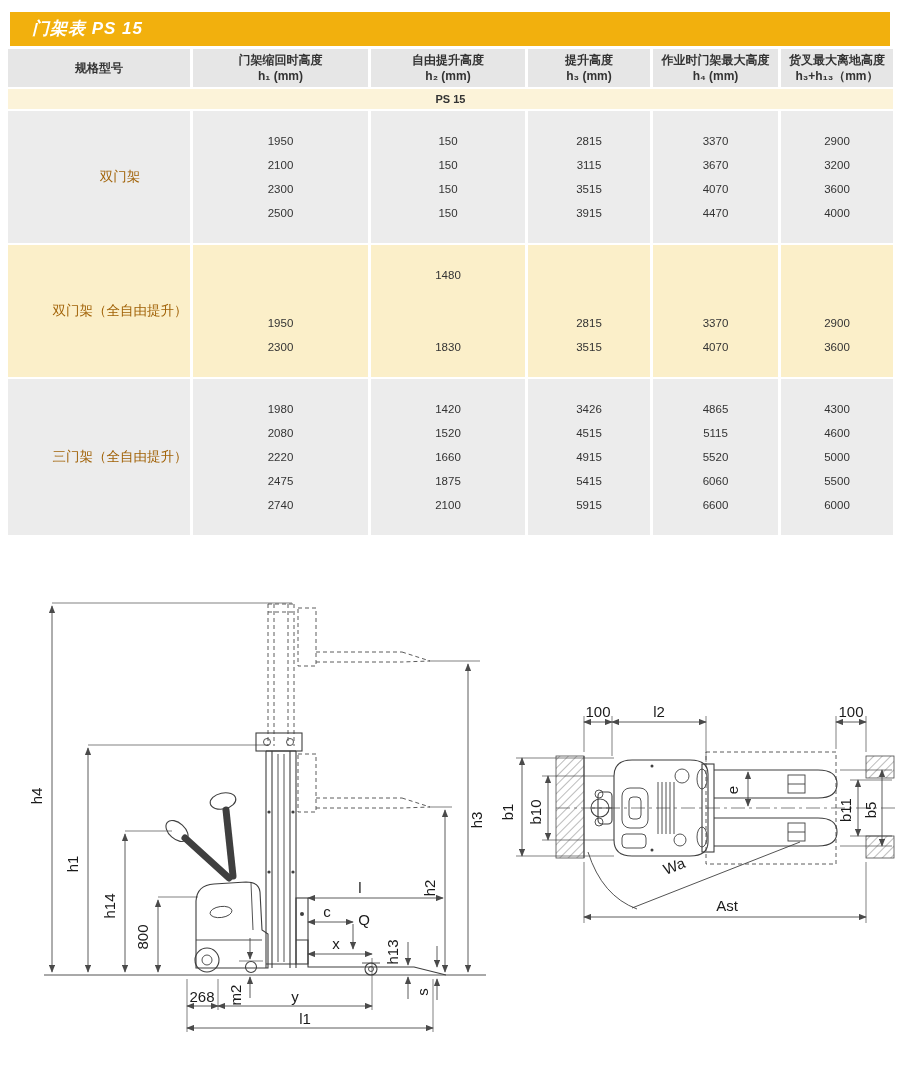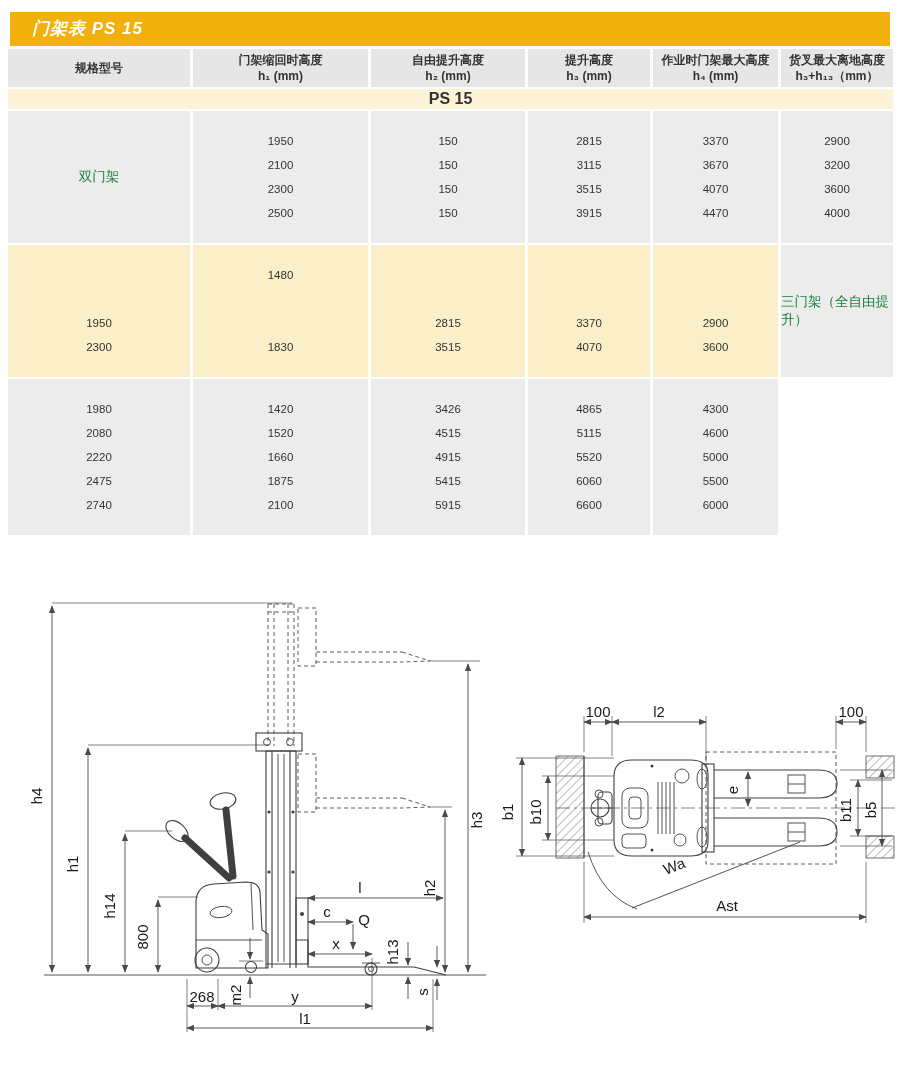--- a/index.html
+++ b/index.html
@@ -9,23 +9,23 @@
     background:#F2B00D;color:#fff;font-size:17px;font-weight:bold;font-style:italic;
     line-height:34px;padding-left:22px;box-sizing:border-box;letter-spacing:1px;}
   #spec-table{position:absolute;left:8px;top:49px;width:832px;display:grid;
     grid-template-columns:182px 175px 154px 122px 125px 112px;
     column-gap:3px;row-gap:2px;}
   .h-cell{background:#E6E6E6;height:38px;display:flex;flex-direction:column;
     align-items:center;justify-content:center;font-size:12px;font-weight:bold;
     color:#333;line-height:1.35;text-align:center;}
   .h-cell .l1{font-size:12px;}
   .sub-cell{grid-column:1/-1;background:#FCF3D9;height:20px;display:flex;
-    align-items:center;justify-content:center;font-size:16px;font-weight:bold;color:#333;}
+    align-items:center;justify-content:center;font-size:11px;font-weight:bold;color:#333;}
   .g-label{display:flex;align-items:center;justify-content:center;
-    font-size:13.5px;color:#15803d;background:#ECECEC;}
+    font-size:13.5px;color:#a16207;background:#ECECEC;padding-left:42px;}
   .v-col{display:flex;flex-direction:column;justify-content:flex-end;background:#ECECEC;padding:18px 0;}
   .v-col div{height:24px;line-height:24px;text-align:center;font-size:11.5px;color:#333;}
   svg{position:absolute;overflow:visible;}
   .ol{stroke:#3f3f3f;stroke-width:1.1;fill:none;}
   .ol2{stroke:#3f3f3f;stroke-width:0.9;fill:none;}
   .el{stroke:#4a4a4a;stroke-width:0.7;fill:none;}
   .dl{stroke:#4a4a4a;stroke-width:0.9;fill:none;}
   .dsh{stroke:#4a4a4a;stroke-width:0.9;fill:none;stroke-dasharray:4 3;}
   .tl{stroke:#3f3f3f;stroke-width:7;stroke-linecap:round;fill:none;}
   text{fill:#1a1a1a;font-size:15px;font-family:"Liberation Sans",sans-serif;}
@@ -84,20 +84,21 @@
       <div>3670</div>
       <div>4070</div>
       <div>4470</div>
     </div>
     <div class="v-col">
       <div>2900</div>
       <div>3200</div>
       <div>3600</div>
       <div>4000</div>
     </div>
+    <div class="g-label hl " style="background: rgb(251, 239, 201);">双门架（全自由提升）</div>
     <div class="v-col hl " style="background: rgb(251, 239, 201);">
       <div>1950</div>
       <div>2300</div>
     </div>
     <div class="v-col hl " style="background: rgb(251, 239, 201); gap: 48px;">
       <div>1480</div>
       <div>1830</div>
     </div>
     <div class="v-col hl " style="background: rgb(251, 239, 201);">
       <div>2815</div>

